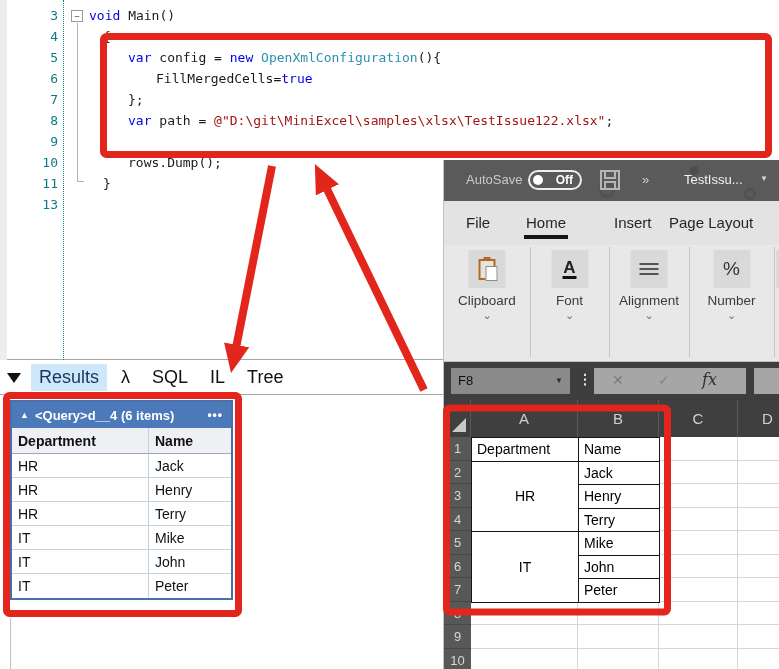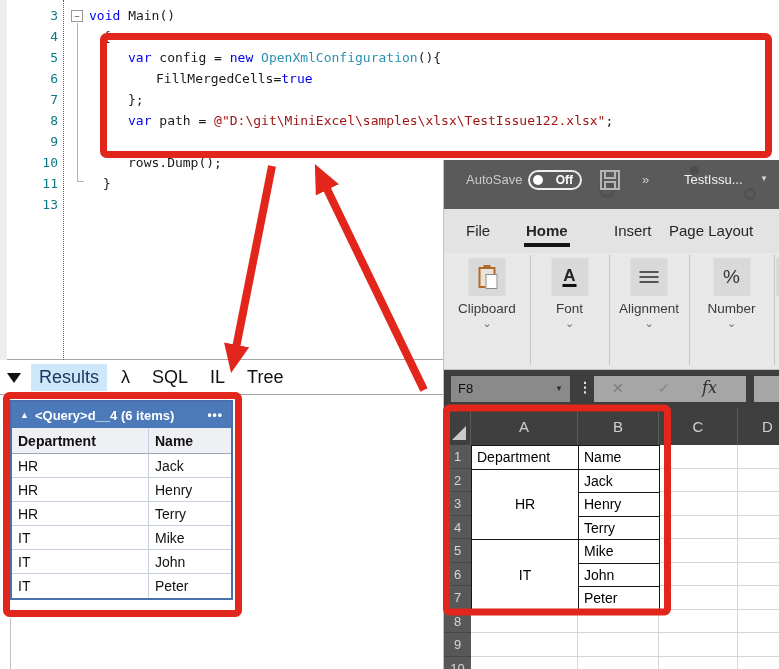--- a/index.html
+++ b/index.html
@@ -38,35 +38,35 @@
   .rcols { height:26px; background:#eef0f3; border-bottom:1px solid #9aa7bd; display:flex; font-weight:bold; font-size:14px; color:#111; }
   .rcols .c1, .rrow .c1 { width:137px; padding-left:6px; border-right:1px solid #c5d0e2; display:flex; align-items:center; }
   .rcols .c2, .rrow .c2 { flex:1; padding-left:6px; display:flex; align-items:center; }
   .rrow { height:24px; display:flex; font-size:14px; color:#111; border-bottom:1px solid #c5d0e2; background:#fff; }
   .rrow:last-child { border-bottom:none; }
   .left-rule { position:absolute; left:10px; top:222px; width:1px; height:51px; background:#c2c2c2; }
 
   
   .excel { position:absolute; left:443px; top:160px; width:336px; height:509px; background:#e8e8e8; z-index:2;
            border-left:1px solid #c0c0c0; overflow:hidden; }
-  .xl-title { position:relative; height:49px; background:#5a5a5a; overflow:hidden; }
+  .xl-title { position:relative; height:41px; background:#5a5a5a; overflow:hidden; }
   .xl-title .deco1 { position:absolute; left:155px; top:22px; width:16px; height:16px; border:3px solid #515151; border-radius:50%; }
   .xl-title .deco2 { position:absolute; left:246px; top:6px; width:9px; height:9px; background:#4d4d4d; border-radius:50%; }
   .xl-title .deco3 { position:absolute; left:300px; top:28px; width:12px; height:12px; border:3px solid #525252; border-radius:50%; }
   .autosave-label { position:absolute; left:22px; top:12px; color:#c9c9c9; font-size:13px; }
   .toggle { position:absolute; left:84px; top:10px; width:54px; height:20px; border:2px solid #ededed; border-radius:11px; }
   .knob { position:absolute; left:3px; top:3px; width:10px; height:10px; background:#fff; border-radius:50%; }
   .toggle-state { position:absolute; right:7px; top:1px; color:#fff; font-size:12px; font-weight:bold; }
   .save-ic { position:absolute; left:155px; top:9px; }
   .overflow-chev { position:absolute; left:198px; top:12px; color:#cfcfcf; font-size:13px; letter-spacing:-1px; }
   .doc-title { position:absolute; left:240px; top:12px; color:#f3f3f3; font-size:13px; }
   .doc-caret { position:absolute; left:316px; top:14px; color:#d8d8d8; font-size:8px; }
   .xl-menu { position:relative; height:44px; background:#e3e3e3; font-size:15px; color:#262626; }
   .mi { position:absolute; top:13px; }
-  .mi.active { font-weight:bold; }
+  .mi.active { font-weight:normal; }
   .mi.active::after { content:""; position:absolute; left:-2px; right:-2px; bottom:-8px; height:4px; background:#151515; }
   .xl-ribbon { position:relative; height:117px; background:#e8e8e8; border-bottom:1px solid #c2c2c2; }
   .rib-sep { position:absolute; top:2px; height:110px; width:1px; background:#c6c6c6; }
   .grp { position:absolute; top:0; height:117px; }
   .grp .ibox { position:absolute; top:5px; left:50%; transform:translateX(-50%); width:37px; height:38px; background:#d9d9d9;
                display:flex; align-items:center; justify-content:center; }
   .grp .glabel { position:absolute; top:48px; width:100%; text-align:center; font-size:13.5px; color:#3b3b3b; }
   .grp .gchev { position:absolute; top:64px; width:100%; text-align:center; font-size:11px; color:#6f6f6f; }
   .ic-fontA { font-size:17px; font-weight:bold; color:#222; border-bottom:3px solid #111; line-height:17px; padding:0 1px; }
   .ic-pct { font-size:19px; color:#333; }

